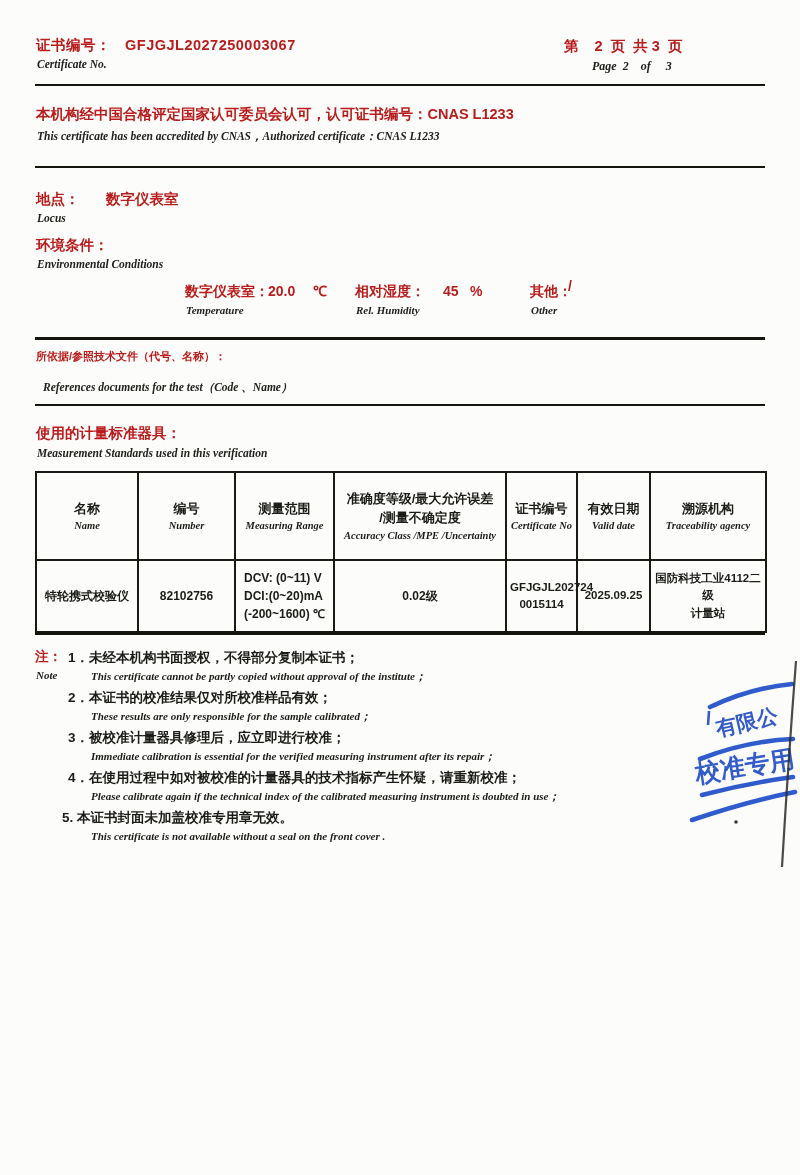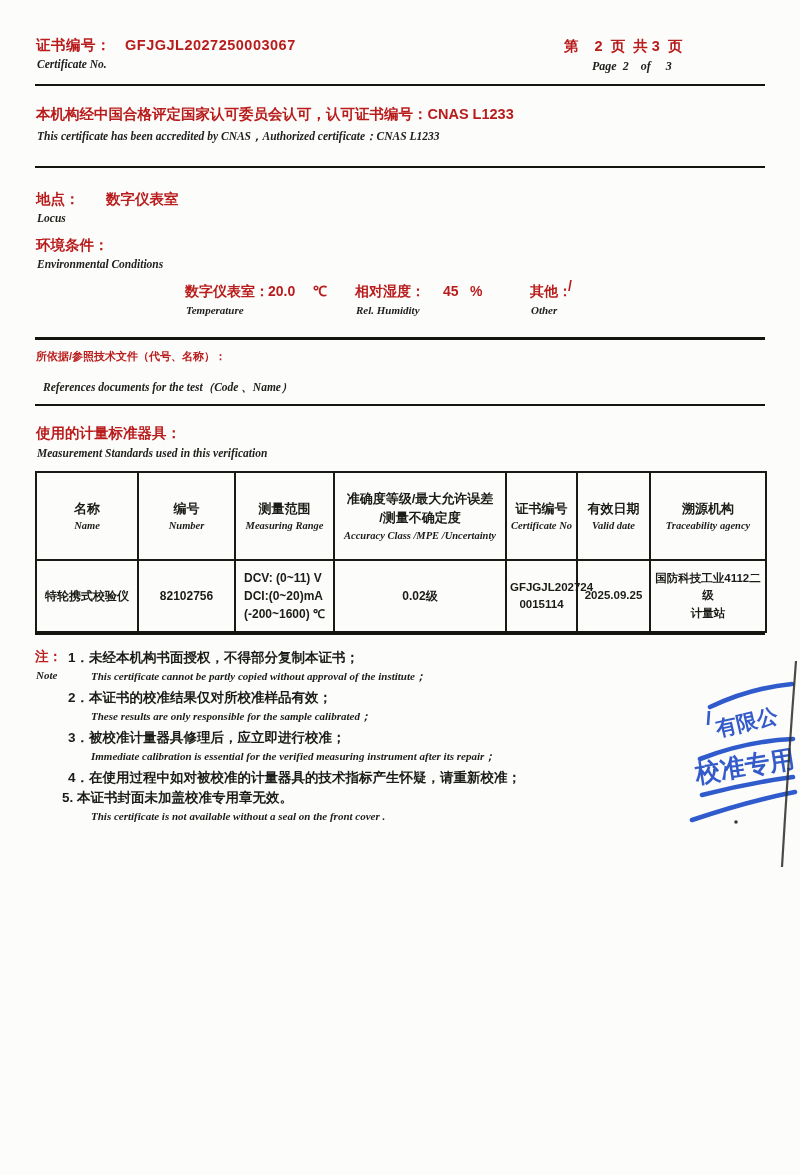--- a/index.html
+++ b/index.html
@@ -163,20 +163,21 @@
     <div>
       <div class="note-zh">2．本证书的校准结果仅对所校准样品有效；</div>
       <div class="note-en">These results are only responsible for the sample calibrated；</div>
     </div>
     <div>
       <div class="note-zh">3．被校准计量器具修理后，应立即进行校准；</div>
       <div class="note-en">Immediate calibration is essential for the verified measuring instrument after its repair；</div>
     </div>
     <div>
       <div class="note-zh">4．在使用过程中如对被校准的计量器具的技术指标产生怀疑，请重新校准；</div>
+      <div class="note-en">Please calibrate again if the technical index of the calibrated measuring instrument is doubted in use；</div>
     </div>
     <div>
       <div class="note-zh" style="padding-left:27px;">5. 本证书封面未加盖校准专用章无效。</div>
       <div class="note-en">This certificate is not available without a seal on the front cover .</div>
     </div>
   </div>
 
   <div class="abs" style="left:688px; top:645px; width:112px; height:240px;">
     <svg width="112" height="240" viewBox="0 0 112 240">
       <g fill="none" stroke="#1f4ec9" stroke-width="4.6" stroke-linecap="round" opacity="0.92">

